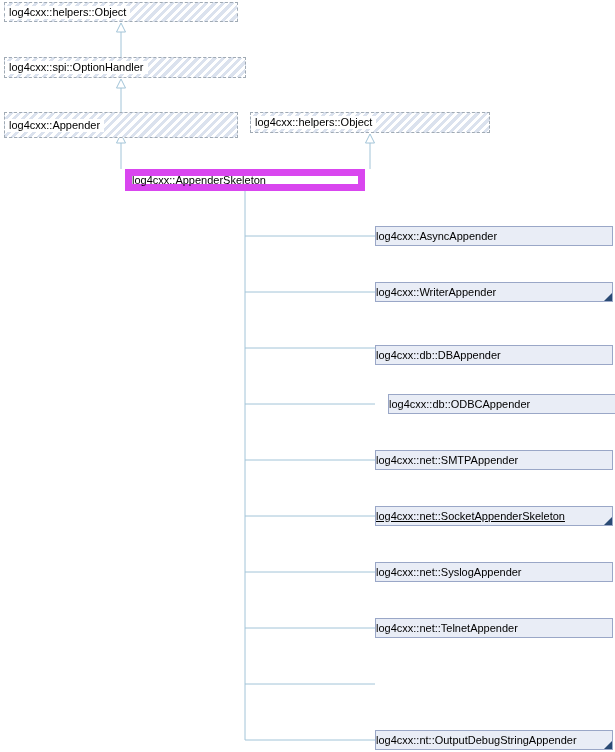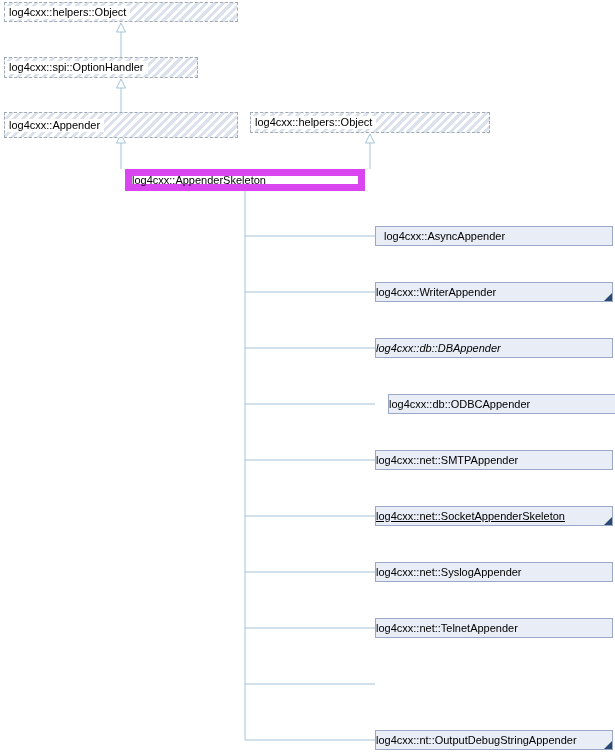--- a/index.html
+++ b/index.html
@@ -100,46 +100,46 @@
     <line class="conn" x1="245" y1="572" x2="375" y2="572"></line>
     <line class="conn" x1="245" y1="628" x2="375" y2="628"></line>
     <line class="conn" x1="245" y1="684" x2="375" y2="684"></line>
     <line class="conn" x1="245" y1="740" x2="375" y2="740"></line>
   </svg>
 
   <div class="node ext-box" style="left:4px; top:2px; width:234px; height:20px;">
     <span class="lbl">log4cxx::helpers::Object</span>
   </div>
 
-  <div class="node ext-box" style="left:4px; top:57px; width:194px; height:21px;">
+  <div class="node ext-box" style="left:4px; top:57px; width:242px; height:21px;">
     <span class="lbl">log4cxx::spi::OptionHandler</span>
   </div>
 
   <div class="node ext-box" style="left:4px; top:112px; width:234px; height:26px;">
     <span class="lbl">log4cxx::Appender</span>
   </div>
 
   <div class="node ext-box" style="left:250px; top:112px; width:240px; height:21px;">
     <span class="lbl">log4cxx::helpers::Object</span>
   </div>
 
   <div class="node main-box" style="left:125px; top:169px; width:240px; height:22px;">
     <span>log4cxx::AppenderSkeleton</span>
   </div>
 
-  <div class="node derived-box" style="top:226px;padding-left:8px;">
+  <div class="node derived-box" style="top:226px;">
     <span>log4cxx::AsyncAppender</span>
   </div>
 
   <div class="node derived-box" style="top:282px;">
     <span>log4cxx::WriterAppender</span>
     <span class="fold"></span>
   </div>
 
-  <div class="node derived-box" style="top:338px;font-style:italic;">
+  <div class="node derived-box" style="top:345px;">
     <span>log4cxx::db::DBAppender</span>
   </div>
 
   <div class="node derived-box" style="top:394px;margin-left:13px;">
     <span>log4cxx::db::ODBCAppender</span>
   </div>
 
   <div class="node derived-box" style="top:450px;">
     <span>log4cxx::net::SMTPAppender</span>
   </div>

